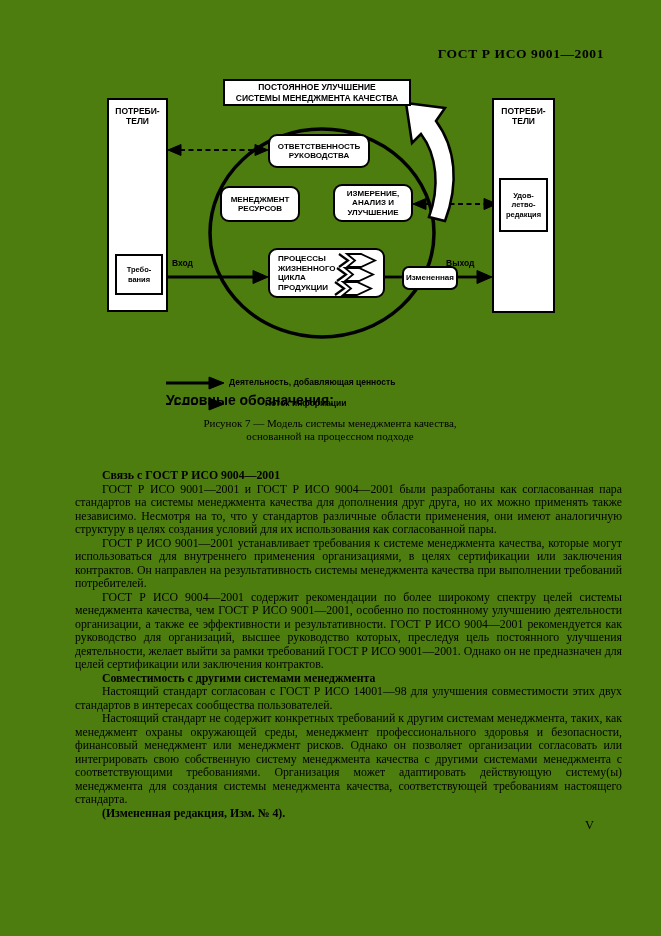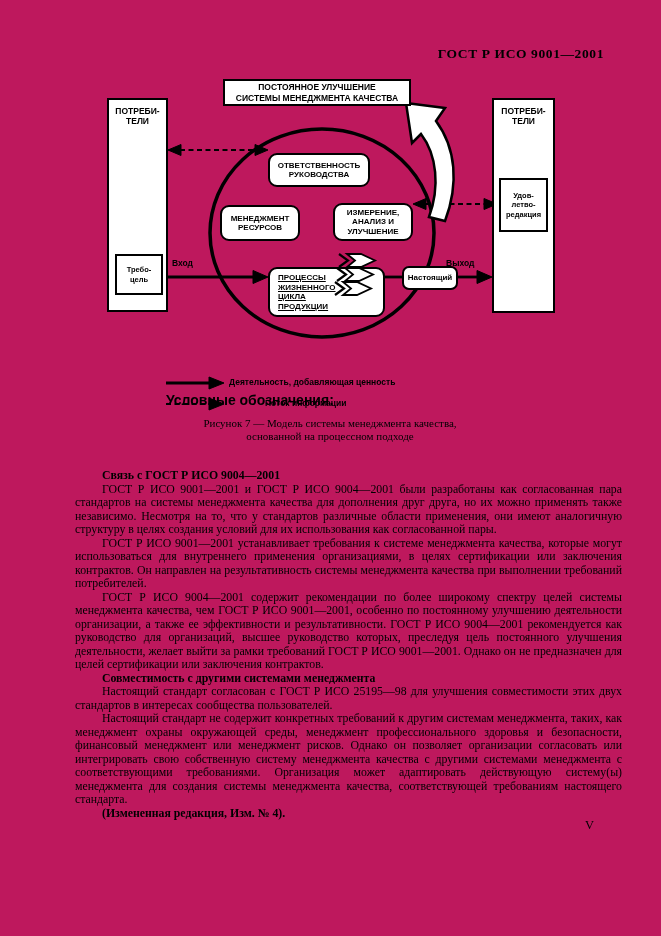--- a/index.html
+++ b/index.html
@@ -1,42 +1,42 @@
 <!DOCTYPE html>
 <html><head>
 <meta charset="utf-8">
 <style>
   html,body { margin:0; padding:0; background:#888; }
   .page {
-    position:relative; width:661px; height:936px; background:#be185d;
+    position:relative; width:661px; height:936px; background:#4d7c0f;
     font-family:"Liberation Serif", serif; color:#000; overflow:hidden;
   }
   .gost-header {
     position:absolute; top:46px; left:0; width:604px; text-align:right;
     font-weight:bold; font-size:13.5px; letter-spacing:0.6px;
   }
   
   .diagram-svg { position:absolute; left:0; top:0; width:661px; height:470px; z-index:1; }
   .chevron-svg { position:absolute; left:0; top:0; width:661px; height:470px; z-index:3; pointer-events:none; }
   .dbox {
     position:absolute; background:#fff; border:2.5px solid #000; z-index:2;
     display:flex; align-items:center; justify-content:center; text-align:center;
     font-family:"Liberation Sans", sans-serif; font-weight:bold;
     white-space:pre-line; line-height:9.5px; font-size:8px; box-sizing:border-box;
   }
-  .rbox { border-radius:9px;margin-top:19px; }
+  .rbox { border-radius:9px; }
   .box-top   { left:223px; top:79px;  width:188px; height:27px; font-size:8.5px; line-height:11px; }
   .box-cons-l{ left:107px; top:98px;  width:61px;  height:214px; align-items:flex-start; padding-top:7px; font-size:8.5px; }
   .box-cons-r{ left:492px; top:98px;  width:63px;  height:215px; align-items:flex-start; padding-top:7px; font-size:8.5px; }
   .box-req   { left:115px; top:254px; width:48px;  height:41px; font-size:7.5px; }
   .box-sat   { left:499px; top:178px; width:49px;  height:54px; font-size:7.5px; }
   .box-resp  { left:268px; top:134px; width:102px; height:34px; }
   .box-res   { left:220px; top:186px; width:80px;  height:36px; }
   .box-meas  { left:333px; top:184px; width:80px;  height:38px; }
-  .box-proc  { left:268px; top:248px; width:117px; height:50px; justify-content:flex-start; text-align:left; padding-left:8px;text-decoration:underline; }
+  .box-proc  { left:268px; top:248px; width:117px; height:50px; justify-content:flex-start; text-align:left; padding-left:8px; }
   .box-prod  { left:402px; top:266px; width:56px;  height:24px; border-width:2px; border-radius:7px; }
   .dlabel {
     position:absolute; z-index:2; font-family:"Liberation Sans", sans-serif;
     font-weight:bold; font-size:8.5px;
   }
   .lbl-in  { left:172px; top:258px; }
   .lbl-out { left:446px; top:258px; }
   .legend-title { left:166px; top:352px; font-size:14px;margin-top:40px; }
   .legend-t1 { left:229px; top:377px; }
   .legend-t2 { left:229px; top:398px;padding-left:36px; }
@@ -99,36 +99,36 @@
     </g>
   </svg>
 
   <div class="dbox box-top">ПОСТОЯННОЕ УЛУЧШЕНИЕ
 СИСТЕМЫ МЕНЕДЖМЕНТА КАЧЕСТВА</div>
   <div class="dbox box-cons-l">ПОТРЕБИ-
 ТЕЛИ</div>
   <div class="dbox box-cons-r">ПОТРЕБИ-
 ТЕЛИ</div>
   <div class="dbox box-req">Требо-
-цель</div>
+вания</div>
   <div class="dbox box-sat">Удов-
 летво-
 редакция</div>
   <div class="dbox rbox box-resp">ОТВЕТСТВЕННОСТЬ
 РУКОВОДСТВА</div>
   <div class="dbox rbox box-meas">ИЗМЕРЕНИЕ,
 АНАЛИЗ И
 УЛУЧШЕНИЕ</div>
   <div class="dbox rbox box-res">МЕНЕДЖМЕНТ
 РЕСУРСОВ</div>
   <div class="dbox rbox box-proc">ПРОЦЕССЫ
 ЖИЗНЕННОГО
 ЦИКЛА
 ПРОДУКЦИИ</div>
-  <div class="dbox box-prod">Настоящий</div>
+  <div class="dbox box-prod">Измененная</div>
 
   <svg class="chevron-svg" viewBox="0 0 661 470" xmlns="http://www.w3.org/2000/svg">
     <g transform="translate(339,254)">
       <path d="M0 0 L9 6.5 L0 13" fill="none" stroke="#000" stroke-width="2.2"></path>
       <path d="M8 0 L22 0 L36 6.5 L22 13 L8 13 L16 6.5 Z" fill="#fff" stroke="#000" stroke-width="1.8"></path>
     </g>
     <g transform="translate(337,268)">
       <path d="M0 0 L9 6.5 L0 13" fill="none" stroke="#000" stroke-width="2.2"></path>
       <path d="M8 0 L22 0 L36 6.5 L22 13 L8 13 L16 6.5 Z" fill="#fff" stroke="#000" stroke-width="1.8"></path>
     </g>
@@ -147,20 +147,20 @@
 
   <div class="caption">Рисунок 7 — Модель системы менеджмента качества,
 основанной на процессном подходе</div>
 
   <div class="bodytext">
     <p class="bhead">Связь с ГОСТ Р ИСО 9004—2001</p>
     <p>ГОСТ Р ИСО 9001—2001 и ГОСТ Р ИСО 9004—2001 были разработаны как согласованная пара стандартов на системы менеджмента качества для дополнения друг друга, но их можно применять также независимо. Несмотря на то, что у стандартов различные области применения, они имеют аналогичную структуру в целях создания условий для их использования как согласованной пары.</p>
     <p>ГОСТ Р ИСО 9001—2001 устанавливает требования к системе менеджмента качества, которые могут использоваться для внутреннего применения организациями, в целях сертификации или заключения контрактов. Он направлен на результативность системы менеджмента качества при выполнении требований потребителей.</p>
     <p>ГОСТ Р ИСО 9004—2001 содержит рекомендации по более широкому спектру целей системы менеджмента качества, чем ГОСТ Р ИСО 9001—2001, особенно по постоянному улучшению деятельности организации, а также ее эффективности и результативности. ГОСТ Р ИСО 9004—2001 рекомендуется как руководство для организаций, высшее руководство которых, преследуя цель постоянного улучшения деятельности, желает выйти за рамки требований ГОСТ Р ИСО 9001—2001. Однако он не предназначен для целей сертификации или заключения контрактов.</p>
     <p class="bhead">Совместимость с другими системами менеджмента</p>
-    <p>Настоящий стандарт согласован с ГОСТ Р ИСО 25195—98 для улучшения совместимости этих двух стандартов в интересах сообщества пользователей.</p>
+    <p>Настоящий стандарт согласован с ГОСТ Р ИСО 14001—98 для улучшения совместимости этих двух стандартов в интересах сообщества пользователей.</p>
     <p>Настоящий стандарт не содержит конкретных требований к другим системам менеджмента, таких, как менеджмент охраны окружающей среды, менеджмент профессионального здоровья и безопасности, финансовый менеджмент или менеджмент рисков. Однако он позволяет организации согласовать или интегрировать свою собственную систему менеджмента качества с другими системами менеджмента с соответствующими требованиями. Организация может адаптировать действующую систему(ы) менеджмента для создания системы менеджмента качества, соответствующей требованиям настоящего стандарта.</p>
     <p class="bhead">(Измененная редакция, Изм. № 4).</p>
   </div>
 
   <div class="page-num">V</div>
 
 </div>
 
 </body></html>

